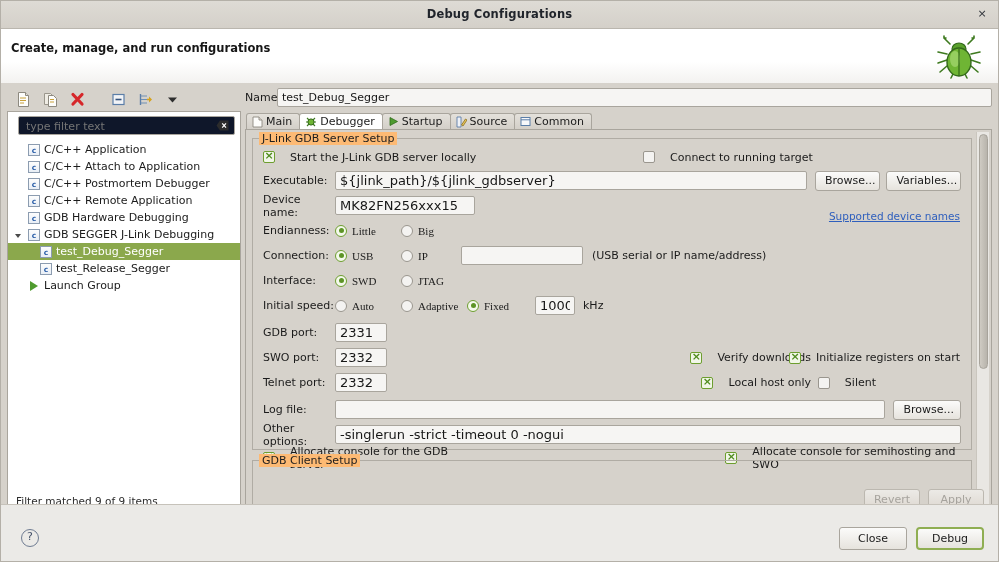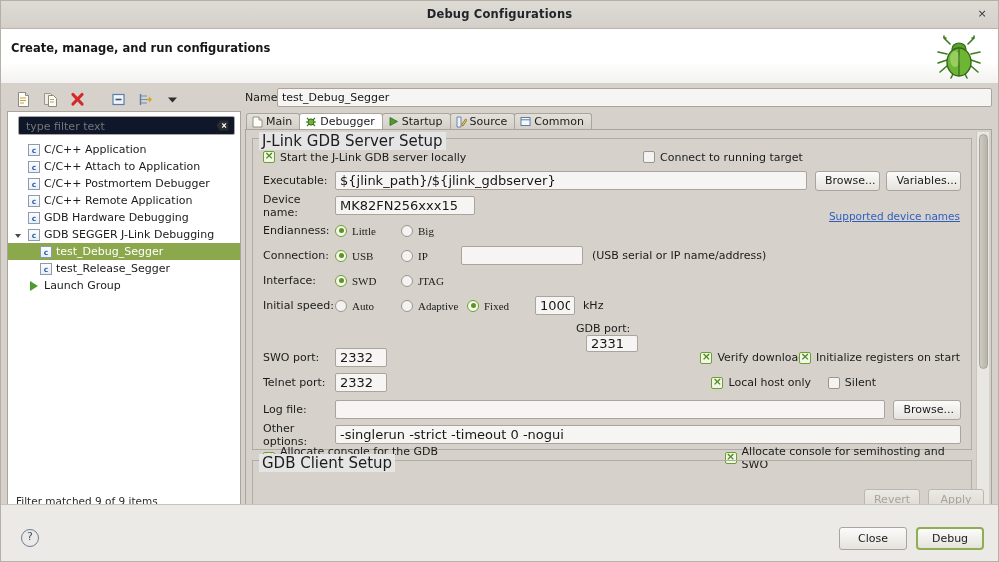--- a/index.html
+++ b/index.html
@@ -68,38 +68,38 @@
 
   .tabbar{height:16px;position:relative;display:flex;align-items:flex-end;padding-left:1px;}
   .tab{height:15px;display:flex;align-items:center;gap:3px;padding:0 7px 0 5px;font-size:11px;
        border:1px solid #a9a59d;border-bottom:none;background:linear-gradient(#e4e1db,#d3cfc8);
        border-radius:3px 3px 0 0;margin-right:-1px;cursor:default;color:#1b1b1b;}
   .tab.active{background:#ffffff;border-color:#a9a59d;position:relative;z-index:3;font-weight:normal;}
   .tabpanel{position:absolute;left:0;right:0;top:42px;bottom:0;background:#d6d2cb;
        border:1px solid #a9a59d;box-sizing:border-box;overflow:hidden;}
 
   .group{position:absolute;left:6px;top:8px;right:19px;border:1px solid #b0aca4;box-sizing:border-box;}
-  .group > .gtitle{position:absolute;left:6px;top:-7px;background:#e5e5e5;padding:0 3px;font-size:15px;color:#1d1d1d;}
+  .group > .gtitle{position:absolute;left:6px;top:-7px;background:#fdba74;padding:0 3px;font-size:11px;color:#1d1d1d;}
 
   .grid{padding:9px 10px 8px 10px;position:relative;}
   .row{display:flex;align-items:center;height:21px;margin-bottom:4px;position:relative;}
   .lab{width:72px;font-size:11px;flex:0 0 auto;}
   .fld{height:19px;box-sizing:border-box;border:1px solid #a9a59d;background:#f6f5f3;
        font-family:inherit;font-size:13px;padding:0 4px;color:#171717;border-radius:2px;}
   .btn{height:20px;min-width:56px;padding:0 9px;box-sizing:border-box;font-family:inherit;font-size:11px;
        border:1px solid #a9a59d;border-radius:3px;background:linear-gradient(#fbfbfa,#e6e3dd);
        color:#1b1b1b;cursor:default;}
   .btn.dis{color:#a6a39d;background:linear-gradient(#eceae6,#ded9d2);border-color:#bcb8b0;}
 
   .cbx{width:12px;height:12px;box-sizing:border-box;border:1px solid #9a968e;background:#f4f3f1;
        display:inline-block;position:relative;flex:0 0 auto;border-radius:2px;}
   .cbx.on{border-color:#6d9e2f;background:#f1f6e8;}
   .cbx.on::after{content:"\00D7";position:absolute;left:0;right:0;top:-3px;text-align:center;
        font-size:11px;color:#4f8b1d;font-weight:bold;line-height:14px;}
-  .cbl{display:flex;align-items:center;gap:5px;font-size:11px;cursor:default;}
+  .cbl{display:flex;align-items:center;gap:15px;font-size:11px;cursor:default;}
 
   .rdo{width:12px;height:12px;box-sizing:border-box;border:1px solid #9a968e;border-radius:50%;
        background:#f4f3f1;display:inline-block;position:relative;flex:0 0 auto;}
   .rdo.on{border-color:#6d9e2f;background:#f4f9ec;}
   .rdo.on::after{content:"";position:absolute;left:2.5px;top:2.5px;width:5px;height:5px;border-radius:50%;
        background:#5d9426;}
   .rdl{display:flex;align-items:center;gap:5px;font-size:11px;cursor:default;font-family:Liberation Serif, serif;}
 
   .link{color:#2f5fbd;text-decoration:underline;font-size:10.5px;cursor:default;}
 
@@ -372,21 +372,21 @@
                 <span>Adaptive</span>
               </label>
               <label class="rdl" style="width:68px;">
                 <span class="rdo on"></span>
                 <span>Fixed</span>
               </label>
               <input class="fld" type="text" style="width: 40px;" value="1000">
               <span style="margin-left:8px;">kHz</span>
             </div>
 
-            <div class="row" style="margin-top:6px;flex-direction:column;">
+            <div class="row" style="margin-top:6px;">
               <span class="lab">GDB port:</span>
               <input class="fld" type="text" style="width: 52px;" value="2331">
             </div>
 
             <div class="row">
               <span class="lab">SWO port:</span>
               <input class="fld" type="text" style="width: 52px;" value="2332">
               <label class="cbl" style="position:absolute;right:150px;">
                 <span class="cbx on"></span>
                 <span>Verify downloads</span>

